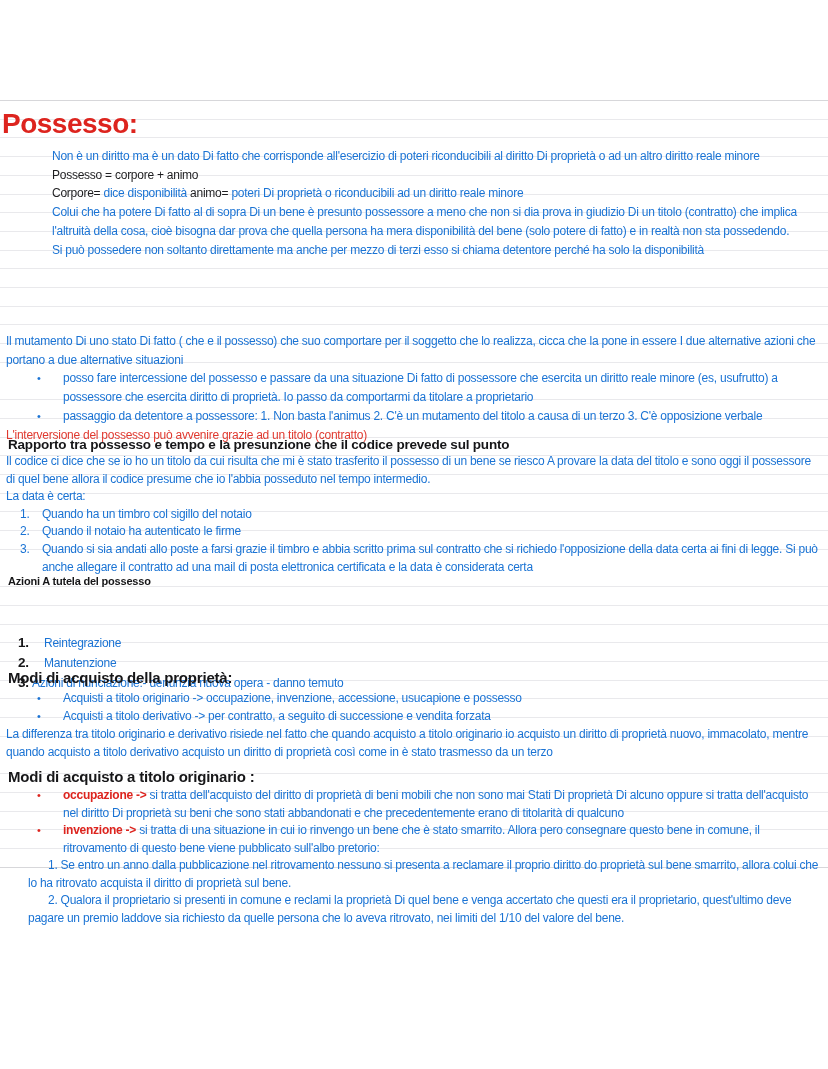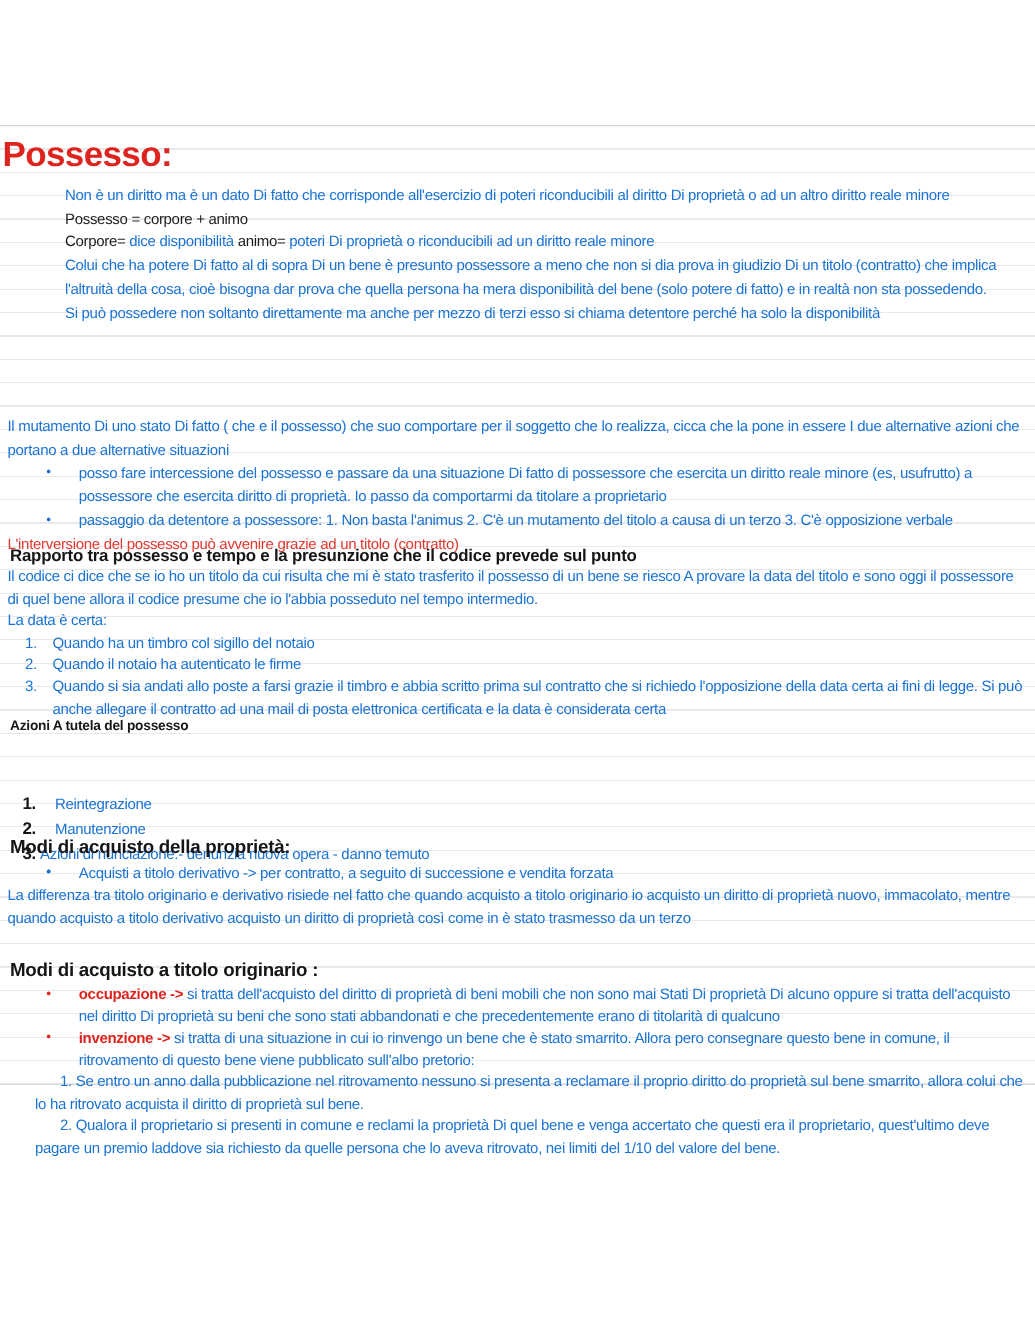--- a/index.html
+++ b/index.html
@@ -85,21 +85,21 @@
 
   <div class="blk" style="top:493px;margin-top:39px;">
     <div class="az"><span class="num">1.</span><span class="t-blue">Reintegrazione</span></div>
     <div class="az"><span class="num">2.</span><span class="t-blue">Manutenzione</span></div>
     <div class="az tight"><span class="num">3.</span><span class="t-blue">Azioni di nunciazione:- denunzia nuova opera - danno temuto</span></div>
   </div>
 
   <div class="subhead sh-15" style="top:568px;">Modi di acquisto della proprietà:</div>
 
   <div class="blk" style="top:588px;line-height:18px;">
-    <div class="bul t-blue"><span class="dot blue">•</span></div>
+    <div class="bul t-blue"><span class="dot blue">•</span><span>Acquisti a titolo originario -&gt; occupazione, invenzione, accessione, usucapione e possesso</span></div>
     <div class="bul t-blue"><span class="dot blue">•</span><span>Acquisti a titolo derivativo -&gt; per contratto, a seguito di successione e vendita forzata</span></div>
     <div class="t-blue">La differenza tra titolo originario e derivativo risiede nel fatto che quando acquisto a titolo originario io acquisto un diritto di proprietà nuovo, immacolato, mentre quando acquisto a titolo derivativo acquisto un diritto di proprietà così come in è stato trasmesso da un terzo</div>
   </div>
 
   <div class="subhead sh-15" style="top:667px;">Modi di acquisto a titolo originario :</div>
 
   <div class="blk" style="top:686px;line-height:17.5px;">
     <div class="bul t-blue"><span class="dot red">•</span><span class="lead">occupazione -&gt;</span><span> si tratta dell'acquisto del diritto di proprietà di beni mobili che non sono mai Stati Di proprietà Di alcuno oppure si tratta dell'acquisto nel diritto Di proprietà su beni che sono stati abbandonati e che precedentemente erano di titolarità di qualcuno</span></div>
     <div class="bul t-blue"><span class="dot red">•</span><span class="lead">invenzione -&gt;</span><span> si tratta di una situazione in cui io rinvengo un bene che è stato smarrito. Allora pero consegnare questo bene in comune, il ritrovamento di questo bene viene pubblicato sull'albo pretorio:</span></div>
     <div class="sub-p t-blue">1. Se entro un anno dalla pubblicazione nel ritrovamento nessuno si presenta a reclamare il proprio diritto do proprietà sul bene smarrito, allora colui che lo ha ritrovato acquista il diritto di proprietà sul bene.</div>

